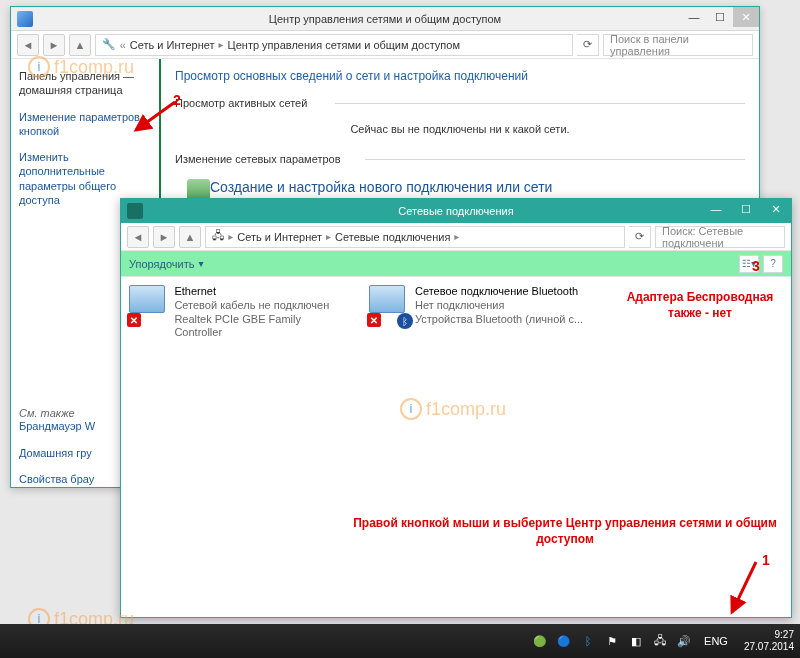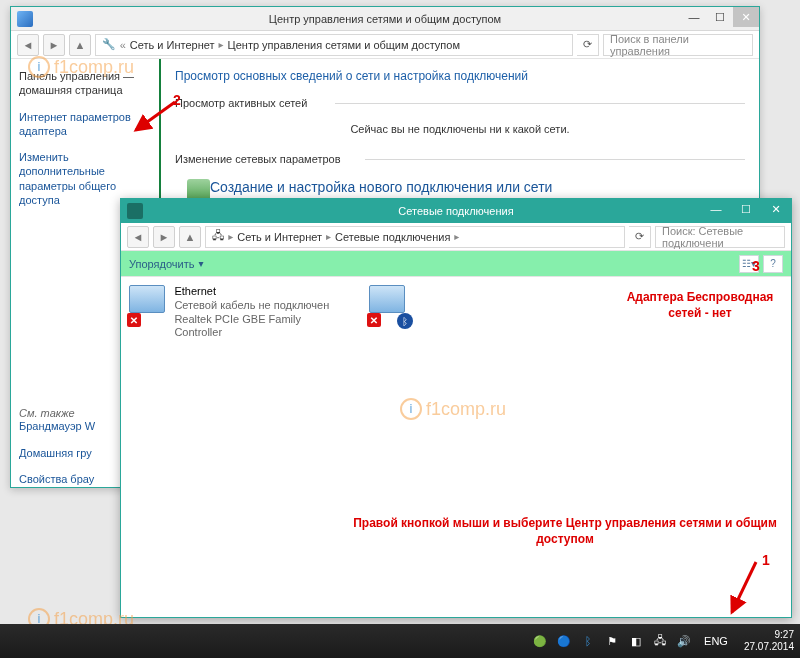--- a/index.html
+++ b/index.html
@@ -109,21 +109,21 @@
       <span>Центр управления сетями и общим доступом</span>
     </div>
     <div class="refresh">⟳</div>
     <div class="search">
       <span>Поиск в панели управления</span>
     </div>
   </div>
   <div class="w1-body">
     <div class="w1-left">
       <a class="hdr">Панель управления — домашняя страница</a>
-      <a>Интернет параметров адаптера</a>
+      <a>Изменение параметров кнопкой</a>
       <a>Изменить дополнительные параметры общего доступа</a>
       <div class="seealso">См. также</div>
       <a>Брандмауэр W</a>
       <a>Домашняя гру</a>
       <a>Свойства брау</a>
     </div>
     <div class="w1-main">
       <h2>Просмотр основных сведений о сети и настройка подключений</h2>
       <div class="section-title st1">Просмотр активных сетей</div>
       <div class="msg">Сейчас вы не подключены ни к какой сети.</div>
@@ -187,36 +187,41 @@
         <div class="stat">Сетевой кабель не подключен</div>
         <div class="dev">Realtek PCIe GBE Family Controller</div>
       </div>
     </div>
     <div class="adapter">
       <div class="iconblk">
         <div class="pc"></div>
         <div class="redx">✕</div>
         <div class="bt">ᛒ</div>
       </div>
+      <div class="txt">
+        <div class="name">Сетевое подключение Bluetooth</div>
+        <div class="stat">Нет подключения</div>
+        <div class="dev">Устройства Bluetooth (личной с...</div>
+      </div>
     </div>
   </div>
 </div>
 
 <div class="ann ann-num" style="left:173px; top:92px;">2</div>
 <svg class="arrow" style="left:130px; top:100px; width:50px; height:36px;">
     <defs>
       <marker id="a2" markerWidth="6" markerHeight="6" refX="5" refY="3" orient="auto">
         <path d="M0,0 L6,3 L0,6 Z" fill="#d00"></path>
       </marker>
     </defs>
     <line x1="45" y1="2" x2="6" y2="30" stroke="#d00" stroke-width="3" marker-end="url(#a2)"></line>
   </svg>
 
 <div class="ann ann-num" style="left:752px; top:258px;">3</div>
-<div class="ann ann-label" style="left:620px; top:290px; width:160px;">Адаптера Беспроводная сетей - нет</div>
+<div class="ann ann-label" style="left:620px; top:290px; width:160px;">Адаптера Беспроводная также - нет</div>
 
 <div class="ann ann-label" style="left:350px; top:516px; width:430px;">Правой кнопкой мыши и выберите Центр управления сетями и общим доступом</div>
 <div class="ann ann-num" style="left:762px; top:552px;">1</div>
 <svg class="arrow" style="left:726px; top:558px; width:36px; height:60px;">
     <defs>
       <marker id="a1" markerWidth="6" markerHeight="6" refX="5" refY="3" orient="auto">
         <path d="M0,0 L6,3 L0,6 Z" fill="#d00"></path>
       </marker>
     </defs>
     <line x1="30" y1="4" x2="6" y2="54" stroke="#d00" stroke-width="3" marker-end="url(#a1)"></line>

